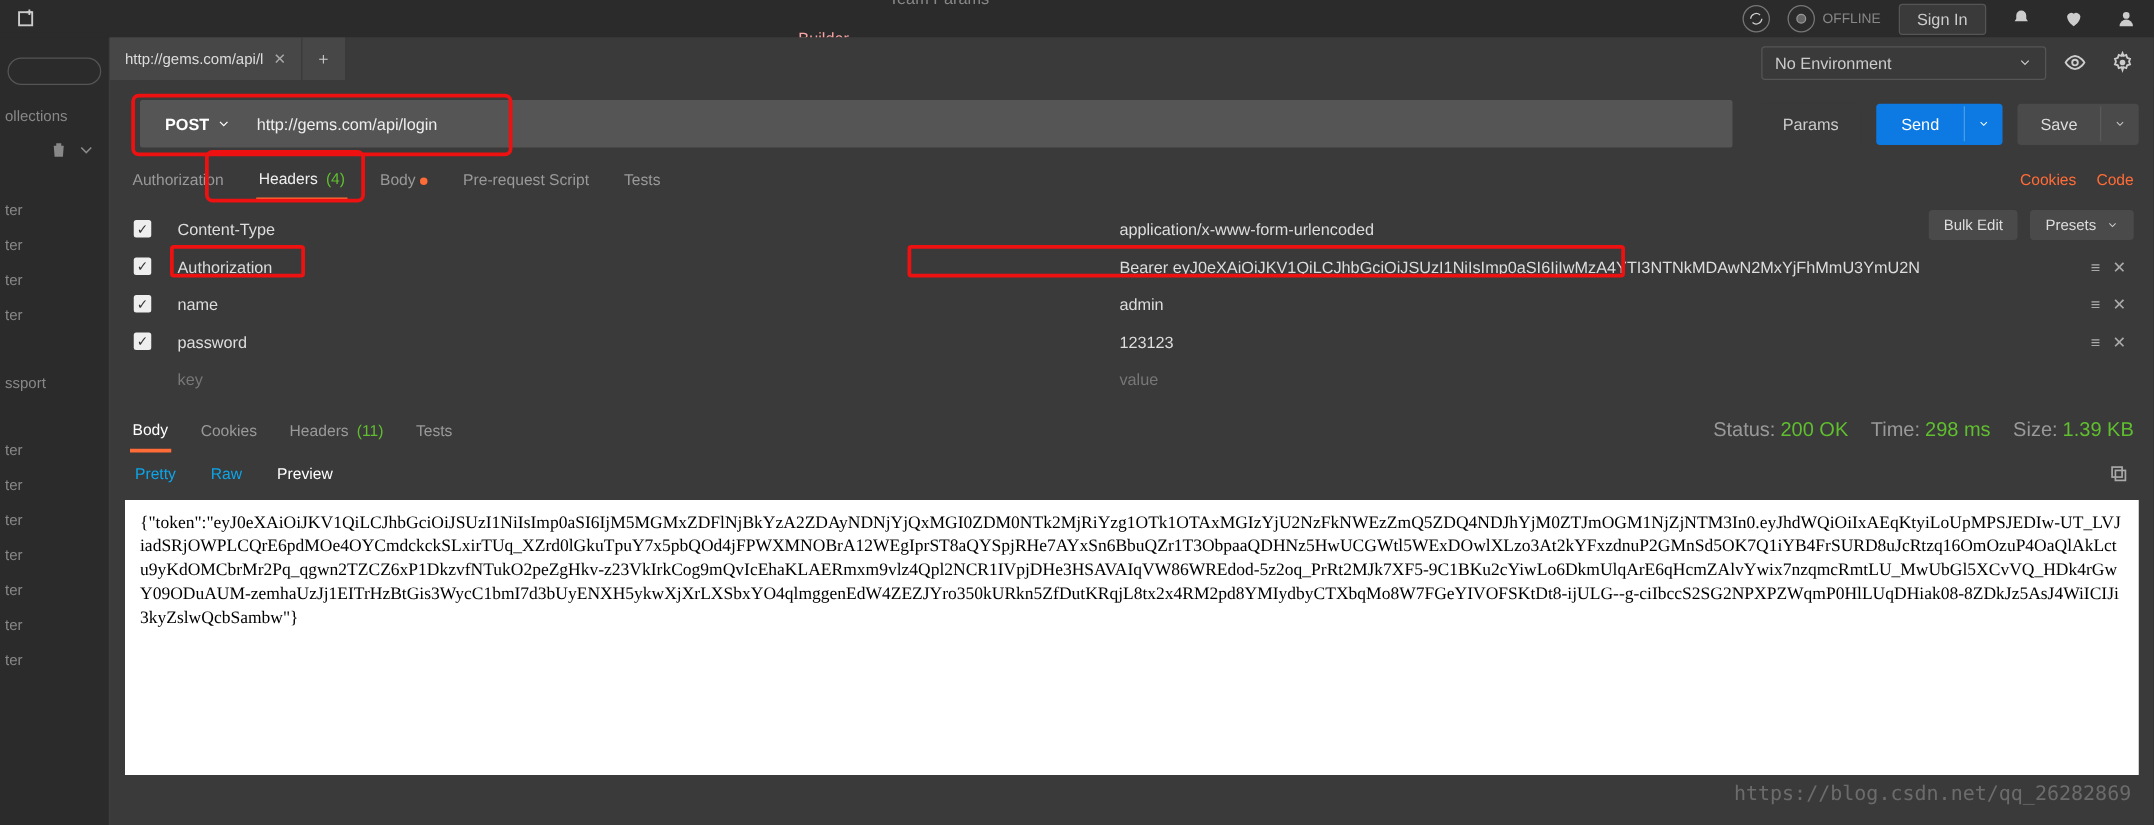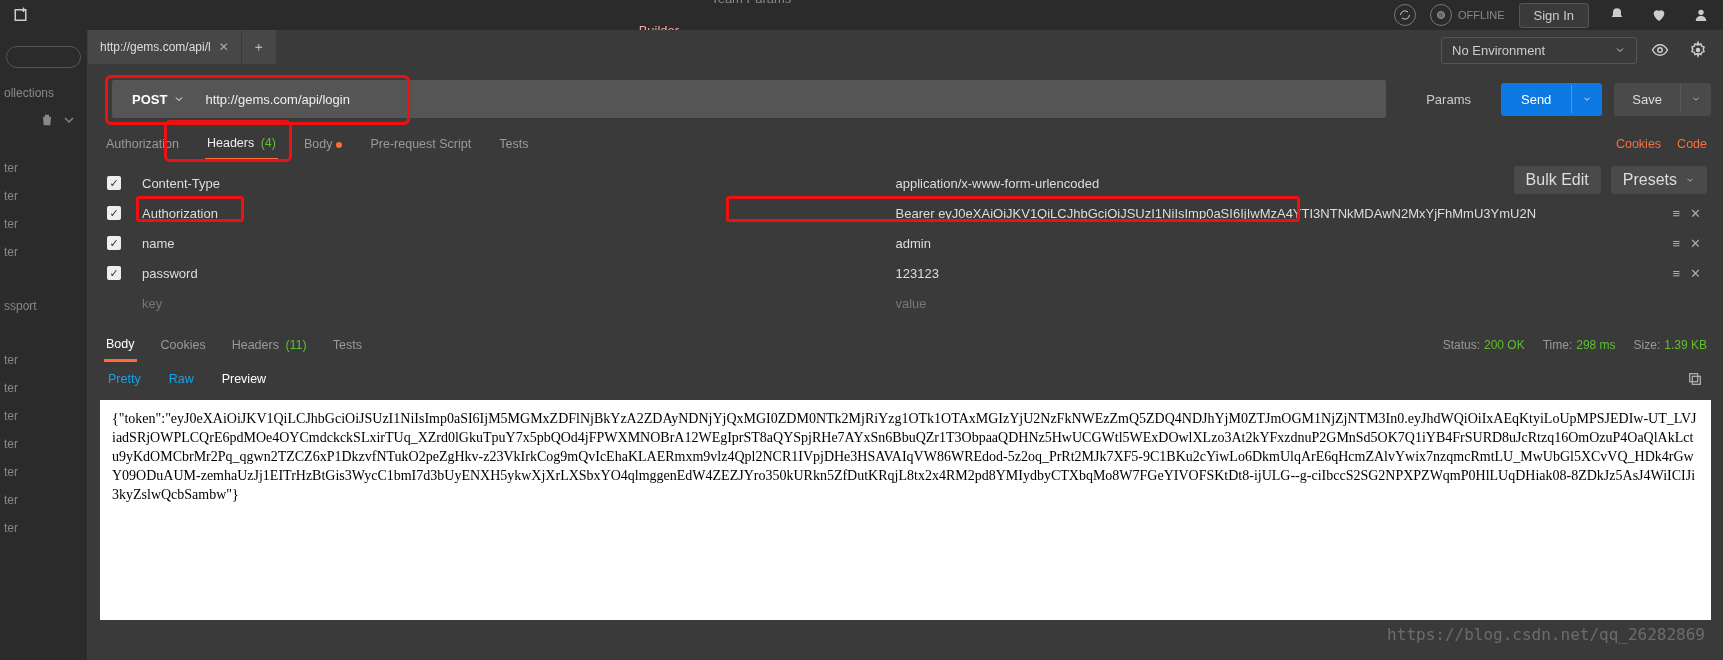--- a/index.html
+++ b/index.html
@@ -21,21 +21,21 @@
 .sidebar .pill { border:1px solid #555; border-radius: 14px; height: 22px; margin: 6px 2px 14px; }
 .sidebar .label { padding: 4px 0 12px 0;}
 .sidebar .mini-row { display:flex; justify-content:flex-end; padding-right:6px; gap:6px;}
 .sidebar .mini-icon { width:16px;height:16px; }
 .sidebar .item { padding: 7px 0; }
 .sidebar .spacer { height: 26px; }
 
 .workspace { flex: 1; display: flex; flex-direction: column; background: #3a3a3a; }
 
 .envbar { height: 40px; display: flex; justify-content: flex-end; align-items: center; padding: 0 10px; gap: 8px; background: #3a3a3a; }
-.env-select { display: flex; align-items: center; justify-content: space-between; width: 196px; background: #3a3a3a; border: 1px solid #555; color: #ccc; padding: 5px 10px; border-radius: 3px; cursor:pointer;}
+.env-select { display: flex; align-items: center; justify-content: space-between; width: 228px; background: #3a3a3a; border: 1px solid #555; color: #ccc; padding: 5px 10px; border-radius: 3px; cursor:pointer;}
 .env-iconbtn { width: 30px; height: 30px; display: flex; align-items: center; justify-content: center; color: #ccc; cursor:pointer;}
 
 .tabstrip { height: 34px; display: flex; align-items: stretch; background: #3a3a3a; position: relative; }
 .reqtab { display: flex; align-items: center; padding: 0 12px; background: #474747; color: #ddd; gap: 8px; font-size: 12px; border-right:1px solid #3a3a3a;}
 .reqtab .close { color: #aaa; cursor:pointer;}
 .addtab { width: 34px; display: flex; align-items: center; justify-content: center; color: #ccc; background:#474747; cursor:pointer;}
 
 .reqline { display: flex; align-items: center; padding: 0 12px; gap: 12px; background: #555; margin: 0 12px; height: 38px; border-radius:2px;}
 .method { display: flex; align-items: center; gap: 6px; color: #fff; font-weight: 600; padding: 0 8px; cursor:pointer;}
 .urlinput { flex: 1; background: transparent; border: none; color: #eee; font-size: 13px; outline: none; }
@@ -62,31 +62,31 @@
 .headers-area { padding: 6px 12px 10px; }
 .hrow { display: grid; grid-template-columns: 28px 1fr 1fr 70px; align-items: center; height: 30px; gap: 6px; }
 .hchk { display:flex; justify-content:center;}
 .hkey, .hval { color: #ddd; padding: 0 8px; }
 .hph { color: #777; }
 .hact { display: flex; gap: 10px; justify-content: flex-end; padding-right: 10px; color:#aaa;}
 .hact span { cursor:pointer;}
 .checkbox { width:14px; height:14px; background:#eee; border-radius:2px; display:flex; align-items:center; justify-content:center; color:#333; font-size:11px;}
 
 .headers-toolbar { position:absolute; right:16px; top:0; height:36px; display:flex; align-items:center; gap:10px;}
-.tb-btn { background:#4a4a4a; color:#ddd; padding:5px 12px; border-radius:3px; font-size:16px; cursor:pointer;}
+.tb-btn { background:#4a4a4a; color:#ddd; padding:5px 12px; border-radius:3px; font-size:12px; cursor:pointer;}
 .tb-dd { display:flex; align-items:center;}
 .tb-dd .car { margin-left:8px;}
 .headers-wrap { position:relative;}
 
 .respbar { display:flex; align-items:center; padding: 0 16px; height: 34px; gap: 22px; font-size: 12.5px;}
 .resptab { color:#999; padding:8px 2px; cursor:pointer;}
 .resptab.active { color:#fff; border-bottom: 3px solid #ff6c37; }
 .resptab .count { color:#5fbf2e; margin-left:3px;}
 .respbar .spacer { flex:1;}
-.respmeta { font-size:12px; color:#999; display:flex; gap:18px;}
+.respmeta { font-size:16px; color:#999; display:flex; gap:18px;}
 .respmeta .val { color:#5fbf2e; margin-left:4px;}
 
 .viewrow { display:flex; align-items:center; padding: 4px 16px; gap: 20px; font-size:12.5px;}
 .vbtn { color:#0ea5e9; padding:6px 4px; cursor:pointer;}
 .vbtn.active { color:#fff;}
 .viewrow .sp { flex:1;}
 .copyic { color:#aaa; cursor:pointer; padding-right:4px;}
 
 .respbody { margin: 4px 12px 12px; background: #fff; color: #000; font-family: "Times New Roman", serif; font-size: 14px; padding: 10px 12px; height: 220px; overflow: hidden; word-break: break-all; line-height: 1.35;}
 .watermark { position:absolute; right: 18px; bottom: 16px; color: rgba(200,200,200,.35); font-family: monospace; font-size: 16px; pointer-events:none;}

